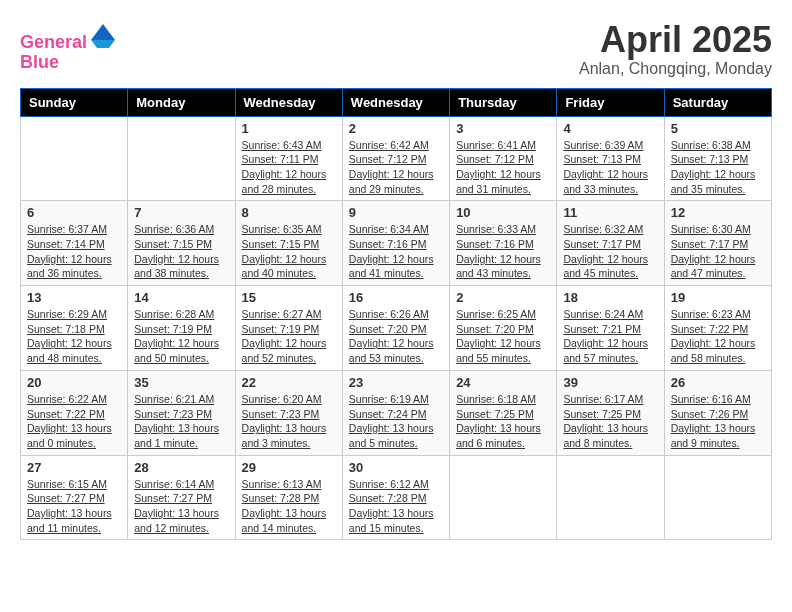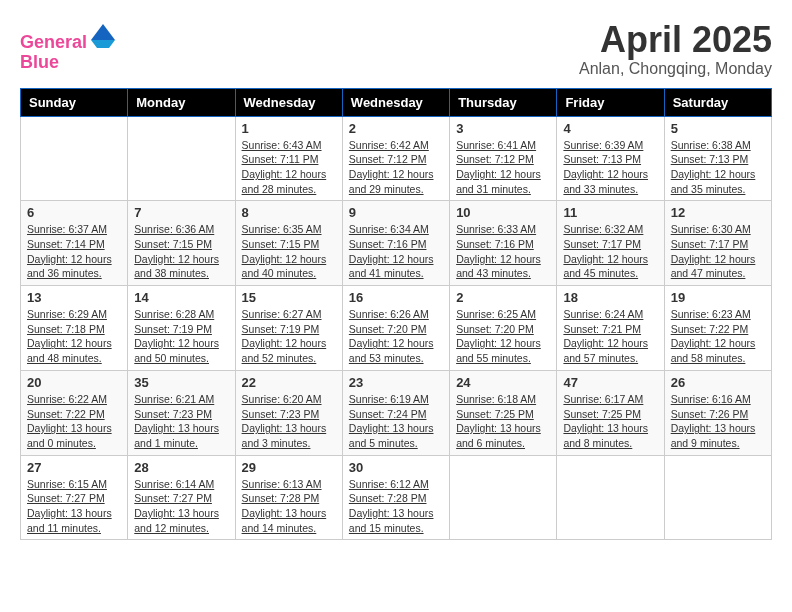--- a/index.html
+++ b/index.html
@@ -228,21 +228,21 @@
         </td>
         <td>
           <span class="day-number">23</span>
           <div class="day-info">Sunrise: 6:19 AM<br>Sunset: 7:24 PM<br>Daylight: 13 hours and 5 minutes.</div>
         </td>
         <td>
           <span class="day-number">24</span>
           <div class="day-info">Sunrise: 6:18 AM<br>Sunset: 7:25 PM<br>Daylight: 13 hours and 6 minutes.</div>
         </td>
         <td>
-          <span class="day-number">47</span>
+          <span class="day-number">39</span>
           <div class="day-info">Sunrise: 6:17 AM<br>Sunset: 7:25 PM<br>Daylight: 13 hours and 8 minutes.</div>
         </td>
         <td>
           <span class="day-number">26</span>
           <div class="day-info">Sunrise: 6:16 AM<br>Sunset: 7:26 PM<br>Daylight: 13 hours and 9 minutes.</div>
         </td>
       </tr>
       <tr>
         <td>
           <span class="day-number">27</span>

